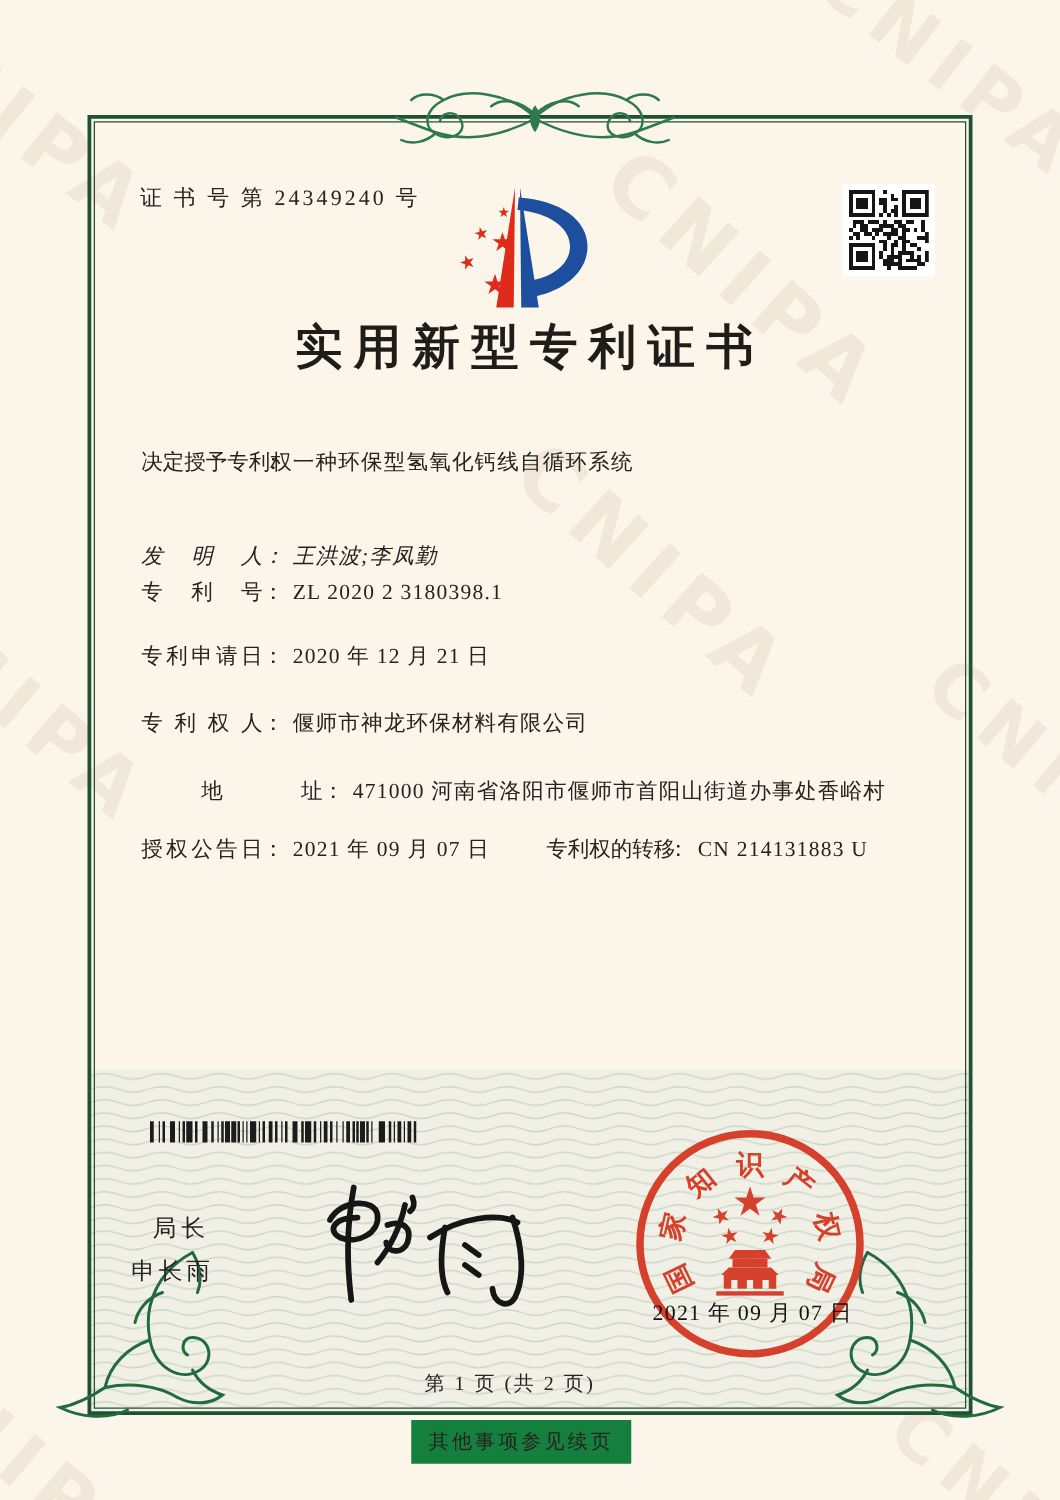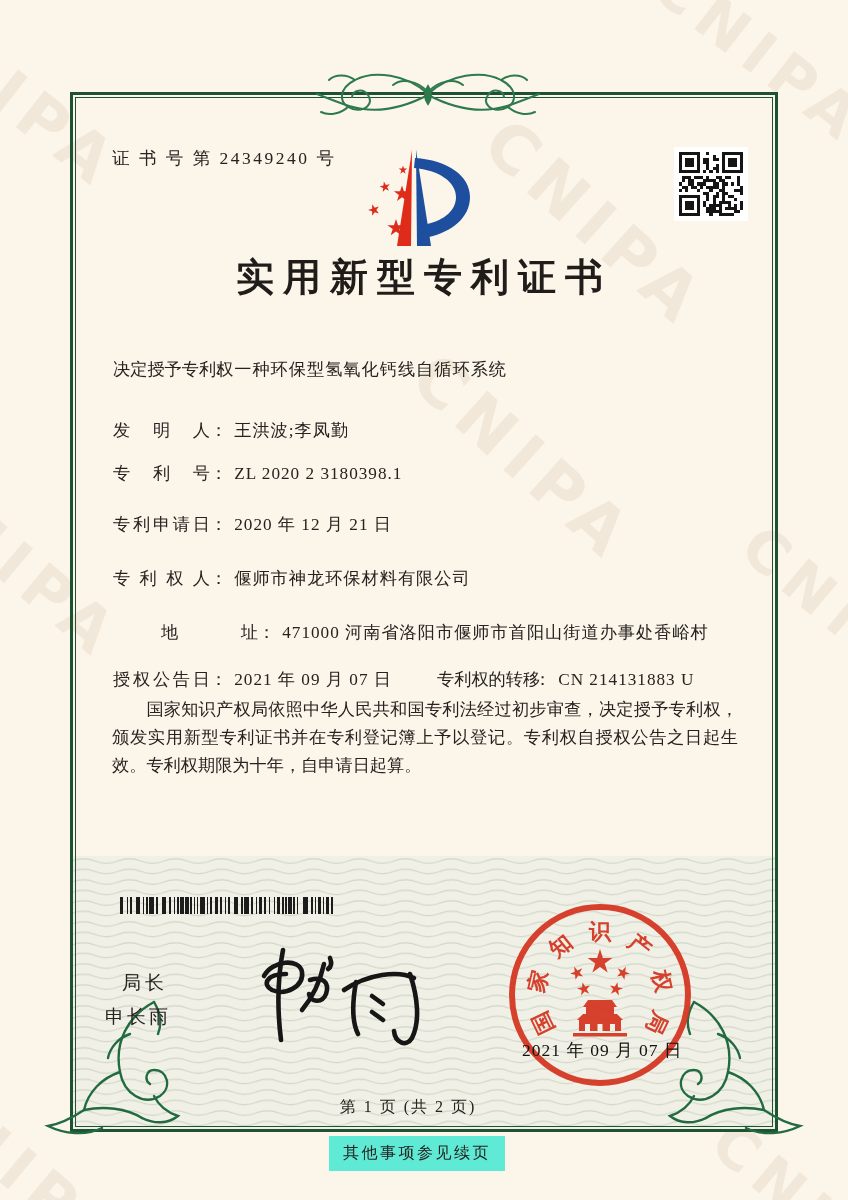--- a/index.html
+++ b/index.html
@@ -38,37 +38,37 @@
   .ornament{z-index:3;pointer-events:none;}
   
   .cert-no{left:112px;top:146px;font-size:17.5px;letter-spacing:2.5px;z-index:4;}
   .title{
     left:70px;top:252px;width:708px;text-align:center;font-size:38px;font-weight:bold;
     letter-spacing:9px;z-index:4;color:#201c1a;
   }
   .row{left:113px;font-size:17.2px;z-index:4;white-space:nowrap;}
   .flabel{display:inline-block;width:97px;text-align:justify;text-align-last:justify;text-justify:inter-character;vertical-align:bottom;}
   .fvalue{margin-left:7px;letter-spacing:1px;}
-  .r0{top:357px;} .r1{top:418px;} .r2{top:461px;} .r3{top:512px;} .r4{top:566px;} .r5{top:620px;margin-left:48px;} .r6{top:667px;}
+  .r0{top:357px;} .r1{top:432px;font-style:italic;} .r2{top:461px;} .r3{top:512px;} .r4{top:566px;} .r5{top:620px;margin-left:48px;} .r6{top:667px;}
   .pair2{position:absolute;left:324px;top:0;white-space:nowrap;}
   .paras{left:112px;top:696px;width:626px;z-index:4;}
   .paras p{margin:0;text-indent:2em;font-size:17.2px;line-height:27.8px;text-align:justify;}
   .barcode{left:120px;top:897px;width:216px;height:17px;display:flex;align-items:stretch;z-index:4;}
   .barcode span{display:block;height:100%;background:#1c1c1c;}
   .signer-title{left:122px;top:970px;font-size:19px;letter-spacing:4px;z-index:4;font-family:"Liberation Sans","DejaVu Sans",sans-serif;}
   .signer-name{left:105px;top:1004px;font-size:19px;letter-spacing:3px;z-index:4;font-family:"Liberation Sans","DejaVu Sans",sans-serif;}
   .signature{left:252px;top:946px;z-index:4;}
   .seal{left:505px;top:900px;z-index:4;opacity:.93;}
   .seal-date{
     left:522px;top:1038px;width:160px;text-align:center;font-size:17.5px;color:#15120f;
     letter-spacing:1px;z-index:5;white-space:nowrap;
   }
   .page-indicator{left:54px;top:1097px;width:708px;text-align:center;font-size:16px;letter-spacing:2px;z-index:4;}
   .note-box{
-    left:329px;top:1136px;background:#5eead4;padding:7px 14px;font-size:16px;
+    left:329px;top:1136px;background:#15803d;padding:7px 14px;font-size:16px;
     letter-spacing:2.5px;z-index:4;white-space:nowrap;
   }
   .qr{left:674px;top:147px;background:#fff;padding:5px;z-index:4;}
   .logo{left:362px;top:144px;z-index:4;}
 </style>
 </head>
 <body>
 
 <div>
 
@@ -307,21 +307,20 @@
     <span class="flabel">地址</span><span>：</span><span class="fvalue">471000 河南省洛阳市偃师市首阳山街道办事处香峪村</span>
   </div>
   <div class="abs row r6">
     <span class="flabel">授权公告日</span><span>：</span><span class="fvalue">2021 年 09 月 07 日</span>
     <span class="pair2">
       <span class="flabel">专利权的转移</span><span>：</span><span class="fvalue">CN 214131883 U</span>
     </span>
   </div>
 
   <div class="abs paras">
-    <p>国家知识产权局依照中华人民共和国专利法经过初步审查，决定授予专利权，颁发实用新型专利证书并在专利登记簿上予以登记。专利权自授权公告之日起生效。专利权期限为十年，自申请日起算。</p>
   </div>
 
   <div class="abs barcode" id="barcode">
       <span style="width: 4.2px; margin-right: 3.1px;"></span>
       <span style="width: 2.1px; margin-right: 1.55px;"></span>
       <span style="width: 2.1px; margin-right: 4.65px;"></span>
       <span style="width: 4.2px; margin-right: 3.1px;"></span>
       <span style="width: 2.1px; margin-right: 1.55px;"></span>
       <span style="width: 2.1px; margin-right: 1.55px;"></span>
       <span style="width: 6.3px; margin-right: 1.55px;"></span>

